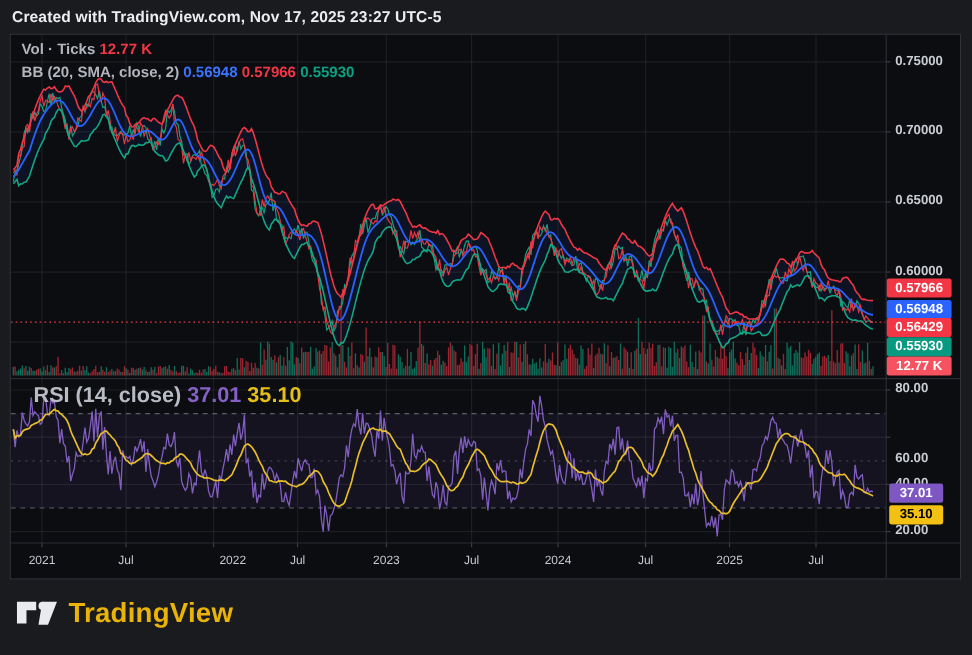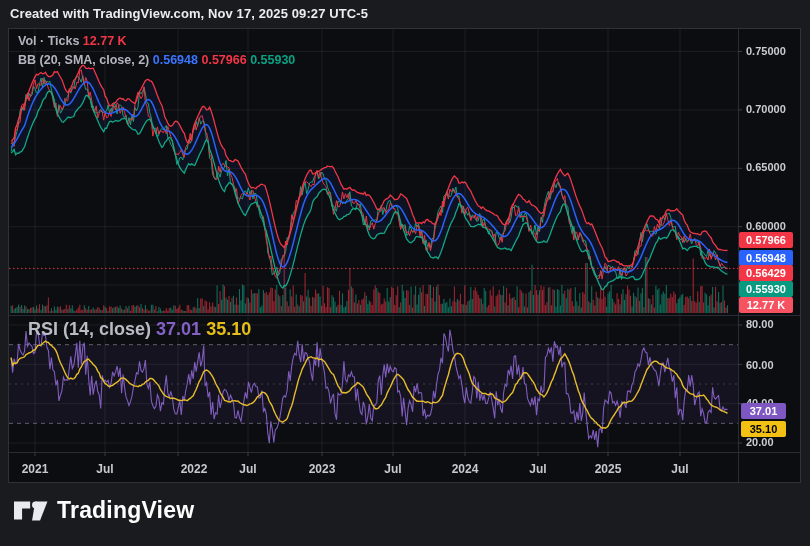--- a/index.html
+++ b/index.html
@@ -11,33 +11,33 @@
        background:#0C0D11;border:1px solid #303237;box-sizing:border-box;z-index:0;}
   #chart-svg{position:absolute;left:0;top:0;z-index:1;pointer-events:none;}
   #legend{position:absolute;left:18px;top:32px;z-index:4;font-size:12.5px;
        color:#D6D9DF;line-height:19px;white-space:nowrap;font-weight:600;}
   #legend .vals{font-weight:600;}
   .gray{color:#B2B5BE;} .red{color:#F23645;} .blue{color:#3B74FF;} .teal{color:#0AA283;}
   .purple{color:#8561C5;} .yellow{color:#E5BE17;}
   #rsi-legend{position:absolute;left:28px;top:319px;z-index:4;font-size:18px;
        color:#B9BCC4;font-weight:600;white-space:nowrap;}
   .ptick{position:absolute;left:746px;z-index:2;font-size:11px;font-weight:600;color:#C9CCD2;}
-  .ttick{position:absolute;top:462px;z-index:2;font-size:12px;font-weight:700;color:#C6C9CF;
+  .ttick{position:absolute;top:462px;z-index:2;font-size:10px;font-weight:400;color:#C6C9CF;
        transform:translateX(-50%);}
   .pbadge{position:absolute;left:739px;width:54px;height:16px;line-height:16px;z-index:5;
        font-size:11px;font-weight:700;text-align:center;border-radius:2px;}
   .rbadge{position:absolute;left:741px;width:45px;height:16px;line-height:16px;z-index:5;
        font-size:11px;font-weight:700;text-align:center;border-radius:2px;}
   #tv-logo{position:absolute;left:14px;top:497px;z-index:2;display:flex;align-items:center;gap:9px;}
-  #tv-logo .word{font-size:23px;font-weight:700;color:#ffffff;letter-spacing:.2px;}
+  #tv-logo .word{font-size:23px;font-weight:700;color:#eab308;letter-spacing:.2px;}
 </style>
 </head>
 <body>
 
-<div id="attribution">Created with TradingView.com, Nov 17, 2025 09:27 UTC-5</div>
+<div id="attribution">Created with TradingView.com, Nov 17, 2025 23:27 UTC-5</div>
 
 <div id="widget"></div>
 
 <svg id="chart-svg" width="810" height="546">
     <defs>
       <clipPath id="clipP">
         <rect x="9" y="29" width="729" height="286"></rect>
       </clipPath>
       <clipPath id="clipR">
         <rect x="9" y="315" width="729" height="137"></rect>
@@ -133,21 +133,21 @@
     <polygon points="19,1 30.5,1 23.5,19 16,19" fill="#EAEBEE" transform="translate(1,0)"></polygon>
   </svg>
   <span class="word">TradingView</span>
 </div>
 
 <div class="ptick" style="top: 44.5px;">0.75000</div>
 <div class="ptick" style="top: 102.9px;">0.70000</div>
 <div class="ptick" style="top: 161.3px;">0.65000</div>
 <div class="ptick" style="top: 219.7px;">0.60000</div>
 <div class="ptick" style="top: 318px;">80.00</div>
-<div class="ptick" style="top: 359px;">60.00</div>
+<div class="ptick" style="top: 376px;">60.00</div>
 <div class="ptick" style="top: 396.68px;">40.00</div>
 <div class="ptick" style="top: 436.02px;">20.00</div>
 <div class="ttick" style="left: 35px;">2021</div>
 <div class="ttick" style="left: 105px;">Jul</div>
 <div class="ttick" style="left: 178px; margin-left: 16px;">2022</div>
 <div class="ttick" style="left: 248px;">Jul</div>
 <div class="ttick" style="left: 322px;">2023</div>
 <div class="ttick" style="left: 393px;">Jul</div>
 <div class="ttick" style="left: 465px;">2024</div>
 <div class="ttick" style="left: 538px;">Jul</div>

